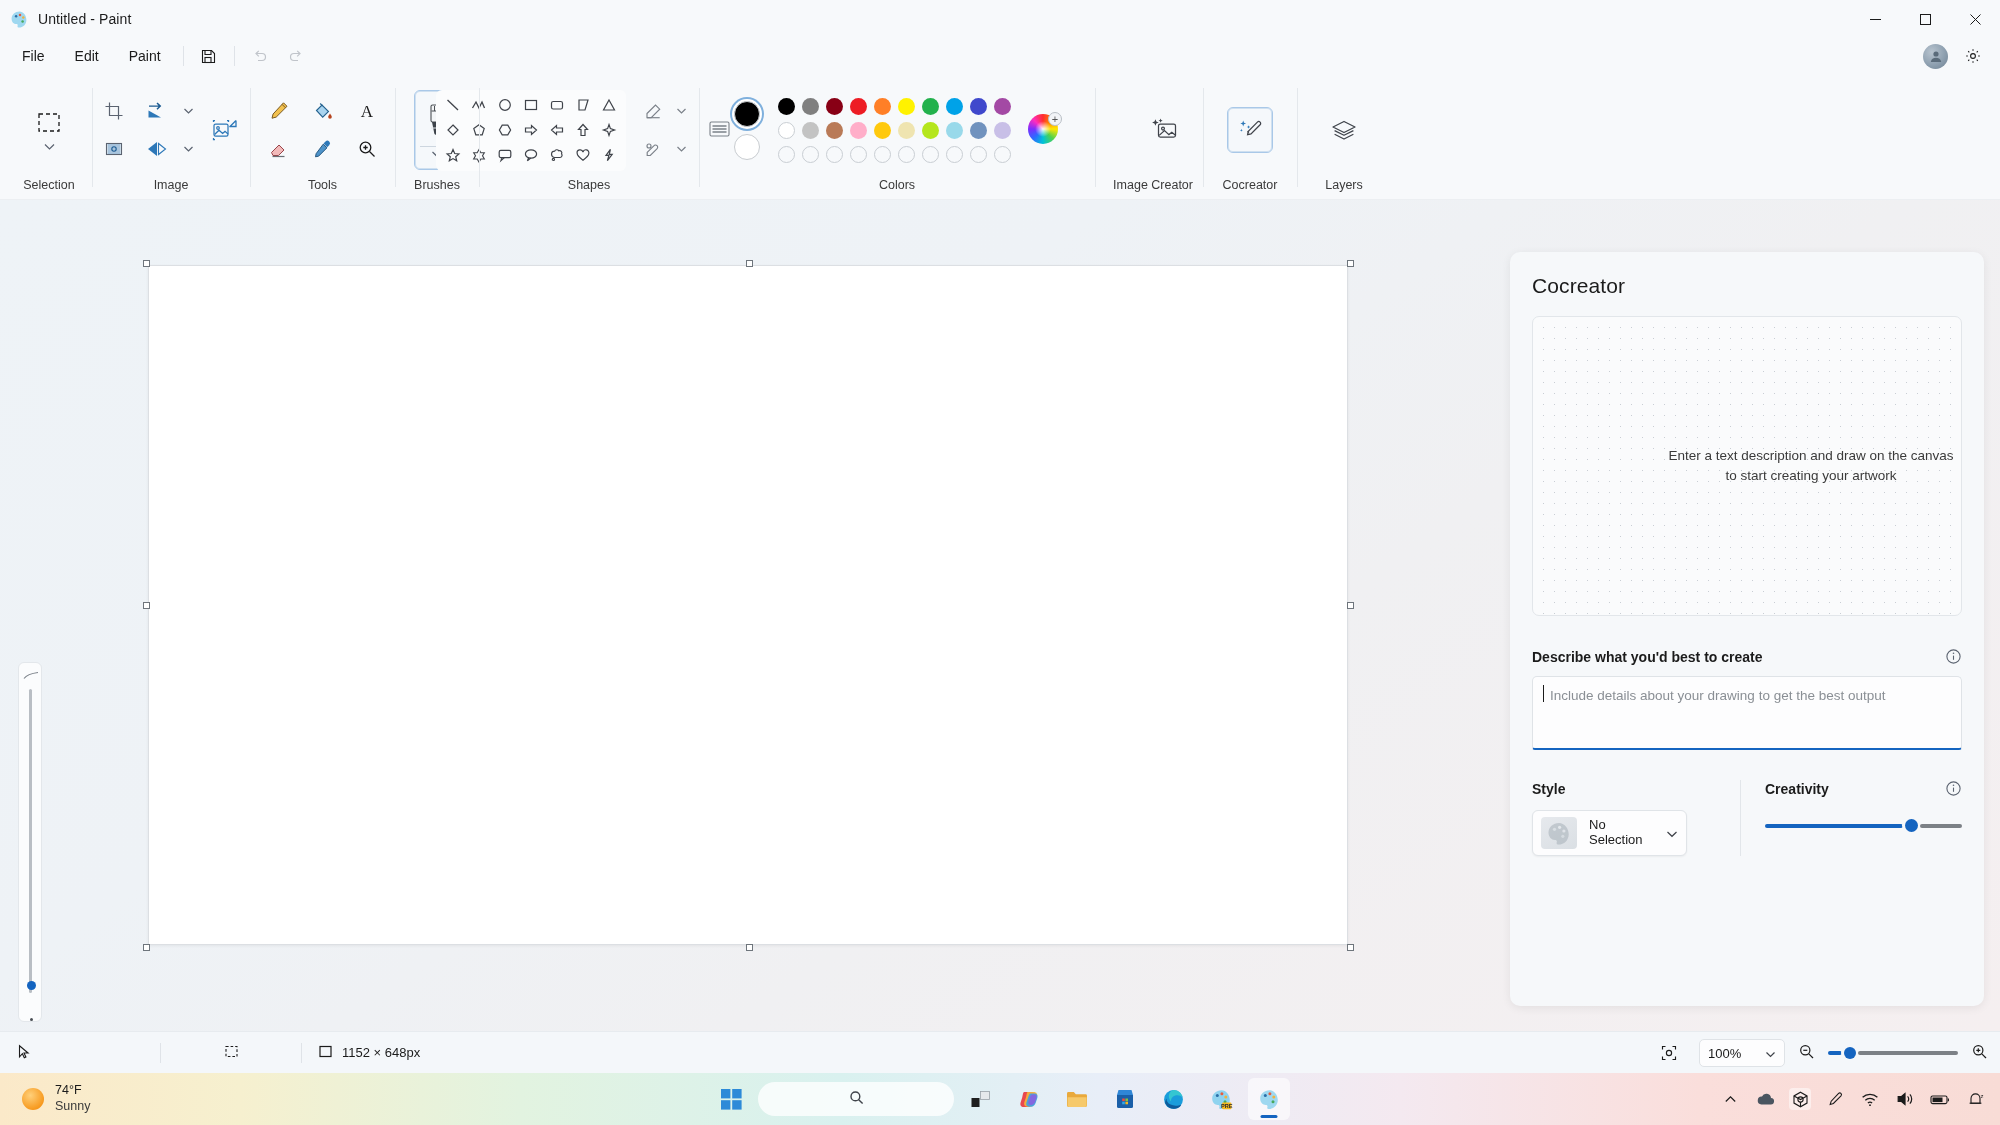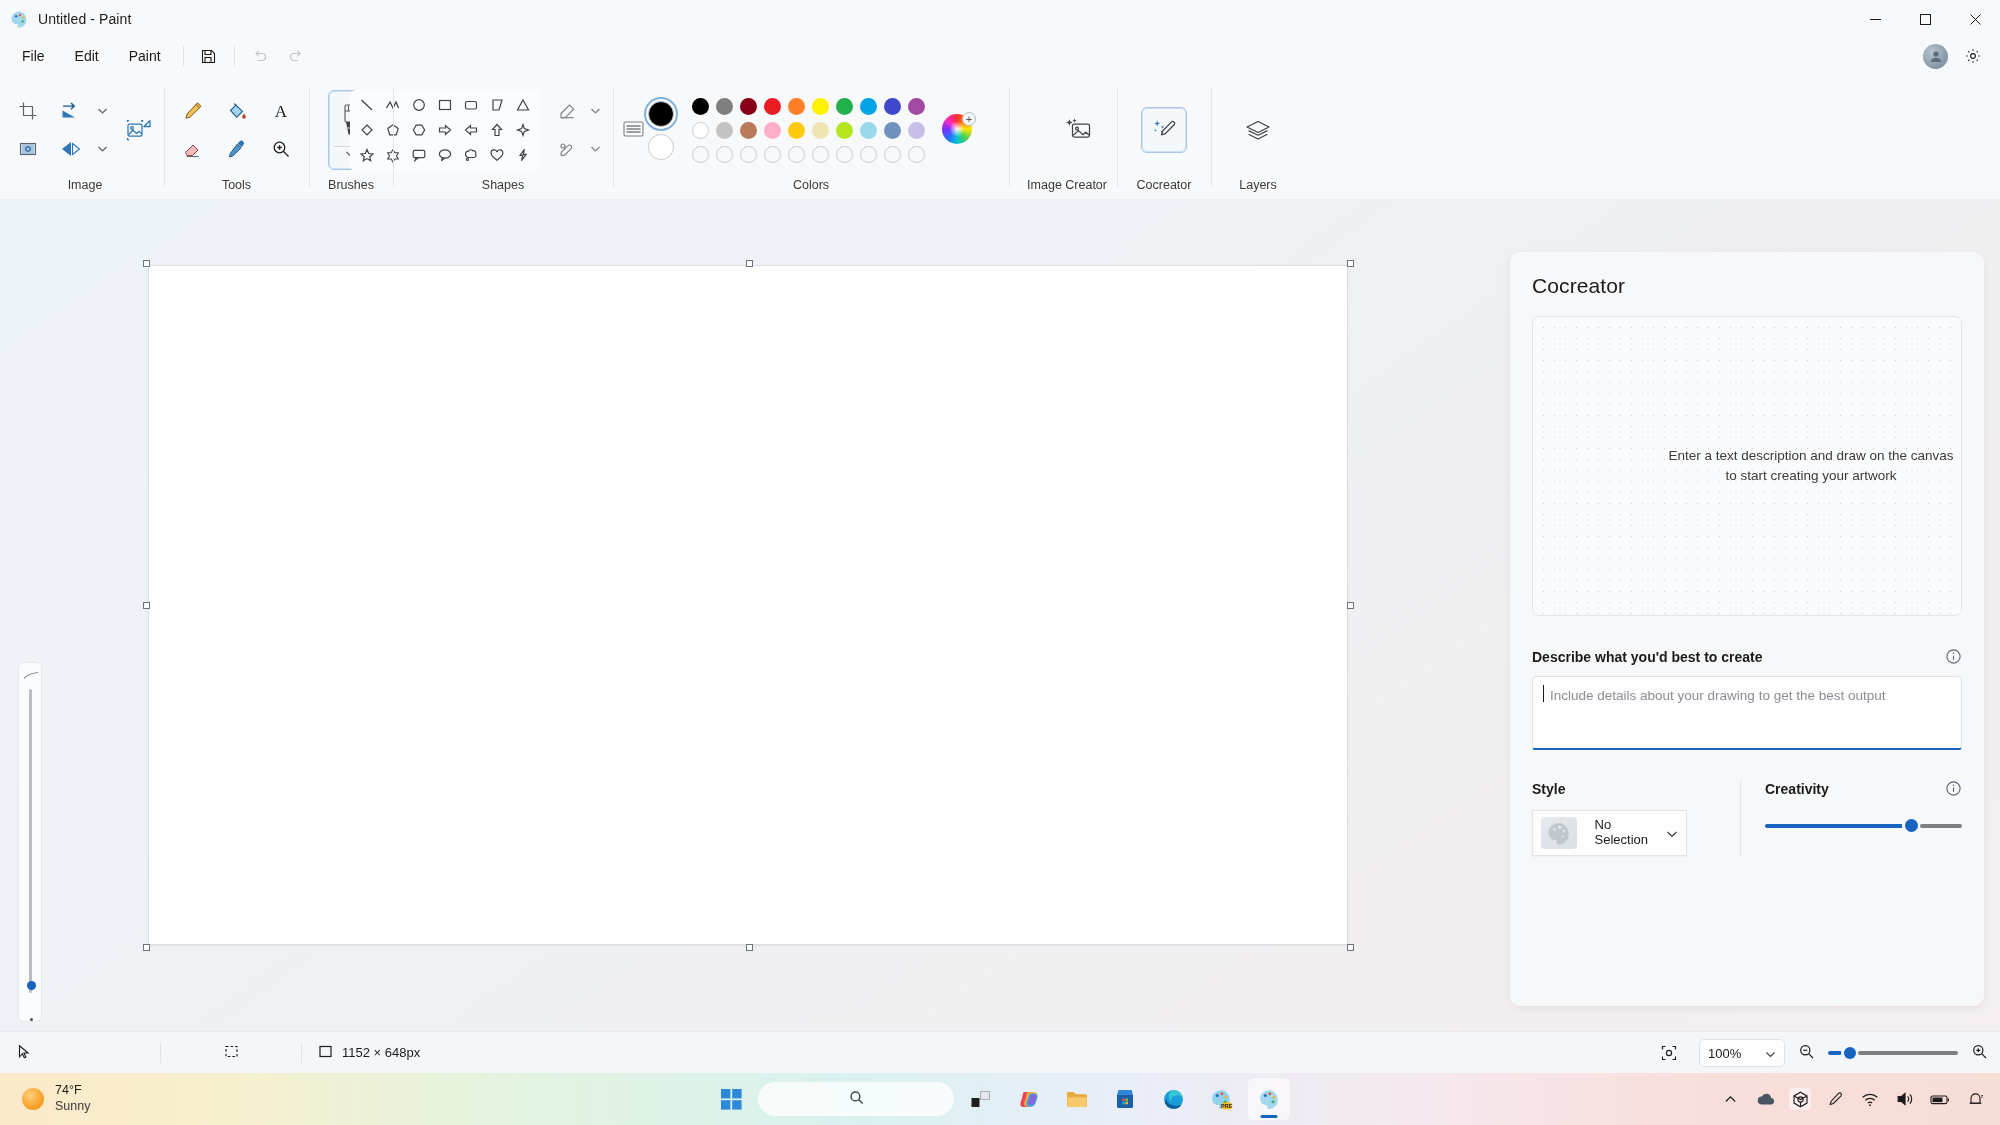--- a/index.html
+++ b/index.html
@@ -152,22 +152,22 @@
     border-radius: 5px 5px 3px 3px; padding: 9px 17px; position: relative;
   }
   .cc-placeholder { font-size: 13.5px; color: #8a8f95; }
   .caret { position: absolute; left: 10px; top: 8px; width: 1px; height: 17px; background: #1b1b1b; }
   .cc-lower { display: flex; margin-top: 30px; }
   .cc-col-left { width: 200px; }
   .cc-divider { width: 1px; background: #e2e6ea; margin: 0 24px 0 8px; }
   .cc-col-right { flex: 1; }
   .style-dd {
     margin-top: 12px; width: 155px; height: 46px; background: #fdfdfe;
-    border: 1px solid #e0e4e8; border-radius: 0; display: flex; align-items: center;
-    padding: 0 8px; gap: 18px; box-shadow: 0 1px 2px rgba(0,0,0,.05);
+    border: 1px solid #e0e4e8; border-radius: 6px; display: flex; align-items: center;
+    padding: 0 8px; gap: 12px; box-shadow: 0 1px 2px rgba(0,0,0,.05);
   }
   .style-thumb {
     width: 36px; height: 32px; border-radius: 4px; overflow: hidden;
     background: linear-gradient(150deg,#e6e9ed,#dadfe4);
     display: flex; align-items: center; justify-content: center;
   }
   .style-name { font-size: 13px; color: #1b1b1b; line-height: 1.15; flex: 1; }
   .slider-row { margin-top: 22px; display: flex; align-items: center; }
   .slider-track-filled { height: 4px; background: #1464c0; border-radius: 2px; }
   .slider-knob { width: 13px; height: 13px; border-radius: 50%; background: #1464c0; box-shadow: 0 0 0 3px #f6f8fa; margin: 0 2px; }
@@ -288,20 +288,33 @@
         <svg width="18" height="18" viewBox="0 0 18 18" fill="none" stroke="#1b1b1b" stroke-width="1.1">
           <circle cx="9" cy="9" r="2.4"></circle>
           <path d="M9 2.2v1.6M9 14.2v1.6M15.8 9h-1.6M3.8 9H2.2M13.8 4.2l-1.1 1.1M5.3 12.7l-1.1 1.1M13.8 13.8l-1.1-1.1M5.3 5.3 4.2 4.2"></path>
         </svg>
       </div>
     </div>
   </div>
 
   <div class="ribbon">
 
+    <div class="rgroup" style="width:86px;">
+      <div class="rgroup-body">
+        <div class="tile big-tile">
+          <svg width="28" height="28" viewBox="0 0 28 28" fill="none" stroke="#1b1b1b" stroke-width="1.3" stroke-dasharray="4 3">
+            <rect x="4" y="5" width="20" height="17"></rect>
+          </svg>
+          <svg width="13" height="9" viewBox="0 0 13 9" style="margin-top:5px" fill="none" stroke="#5b6370" stroke-width="1.2">
+            <path d="M2 2.5 6.5 7 11 2.5"></path>
+          </svg>
+        </div>
+      </div>
+      <div class="rgroup-label">Selection</div>
+    </div>
 
     <div class="rgroup" style="width:158px;">
       <div class="rgroup-body" style="gap:4px;">
         <div class="imgrow">
           <div class="icon-btn">
             <svg width="20" height="20" viewBox="0 0 20 20" fill="none" stroke="#5b6370" stroke-width="1.2">
               <path d="M5.5 1.5v13h13"></path>
                 <path d="M1.5 5.5h13v13"></path>
             </svg>
           </div>

